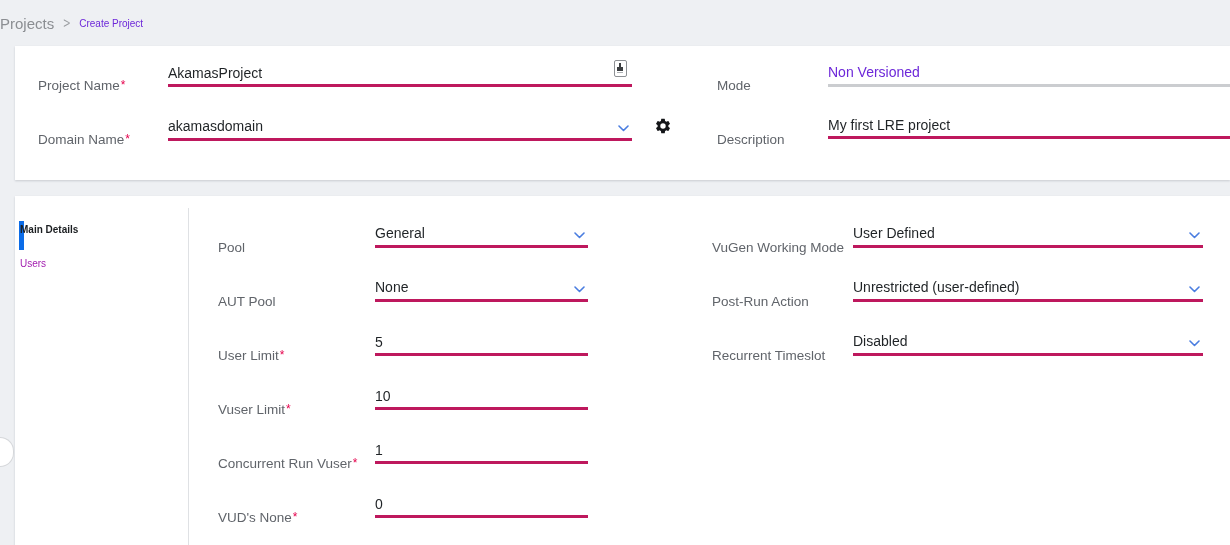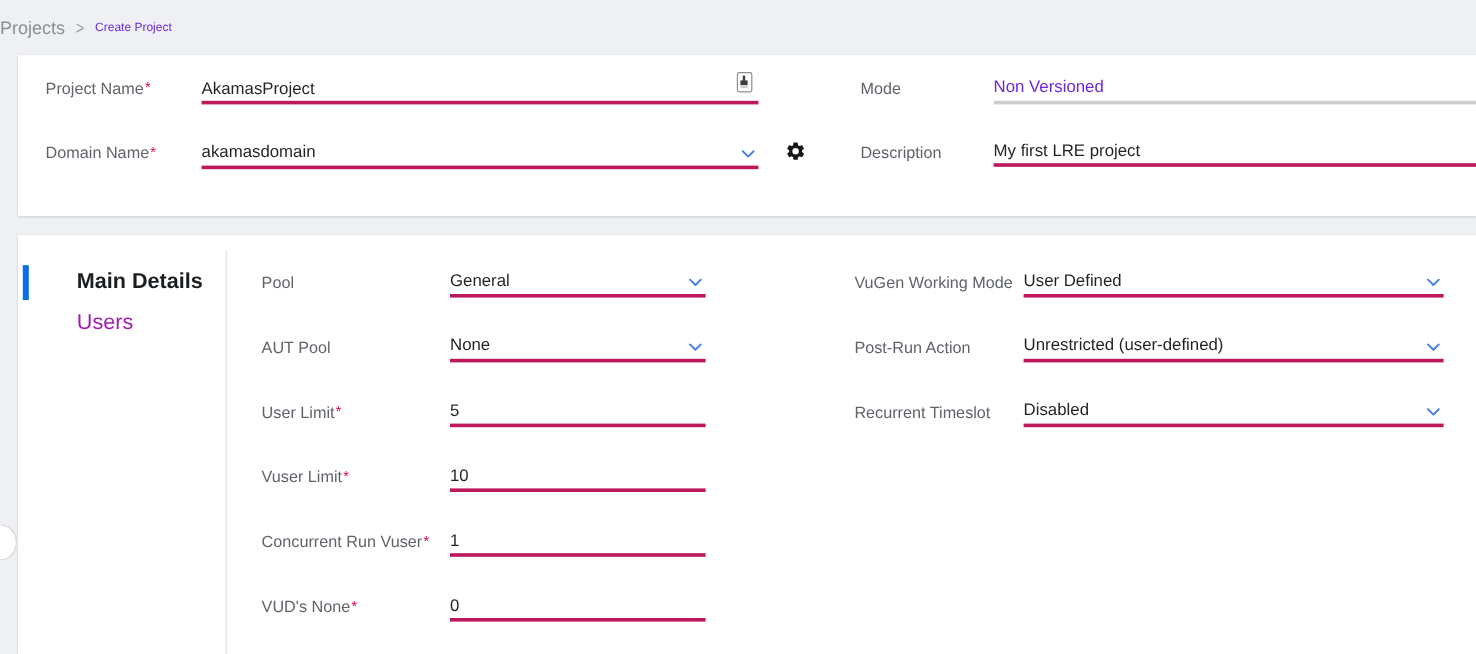--- a/index.html
+++ b/index.html
@@ -14,21 +14,21 @@
   .crumb-sep { font-size:12px; color:#9a9da1; margin:0 9px; transform:scaleY(1.25); }
   .crumb-current { font-size:10px; color:#6d28d9; }
 
   
   .card { position:absolute; left:15px; right:0; background:#fff;
     box-shadow:0 1px 2px rgba(33,43,54,.18); }
   #card-top { top:46px; height:134px; }
   #card-main { top:196px; height:349px; }
 
   
-  .field-label { position:absolute; font-size:13.5px; color:#60646a; white-space:nowrap; }
+  .field-label { position:absolute; font-size:13.5px; color:#60646a; white-space:nowrap;margin-top:12px; }
   .req { color:#e5004c; font-size:12px; margin-left:1px; vertical-align:top; }
   .control { position:absolute; height:28px; border-bottom:3px solid #be185d; }
   .control.disabled { border-bottom-color:#cbcdd0; }
   .control input { position:absolute; left:0; right:0; bottom:3px; border:none; outline:none;
     background:transparent; font:14px "Liberation Sans", sans-serif; color:#1f2326; width:100%; }
   .select { display:flex; align-items:flex-end; justify-content:space-between;
     padding-bottom:4px; cursor:pointer; }
   .select .val { font-size:14px; color:#1f2326; white-space:nowrap; }
   .val.muted { font-size:14px; color:#6d28d9; }
   .chev { flex:0 0 auto; margin:0 3px 2px 0; }
@@ -37,21 +37,21 @@
   .badge-icon { position:absolute; right:5px; top:1px; width:13px; height:17px;
     border:1.5px solid #8d9094; border-radius:2px; }
   .badge-icon .stem { position:absolute; left:4px; top:2px; width:2px; height:5px; background:#3c3f42; }
   .badge-icon .base { position:absolute; left:2px; top:6px; width:6px; height:4px; background:#3c3f42; }
   .badge-icon .foot { position:absolute; left:2px; top:11px; width:6px; height:1px; background:#aeb1b4; }
 
   .gear { position:absolute; left:639px; top:71px; width:18px; height:18px; cursor:pointer; }
 
   
   .accent-bar { position:absolute; left:4px; top:25px; width:5px; height:29px; background:#0b6ce8; }
-  .nav-item { position:absolute; left:21px; font-size:18px; white-space:nowrap; cursor:pointer;padding-left:28px; }
+  .nav-item { position:absolute; left:5px; font-size:10px; white-space:nowrap; cursor:pointer; }
   .nav-item.selected { font-weight:bold; color:#1b1e21; }
   .nav-item.normal { color:#a21caf; }
   .v-divider { position:absolute; left:173px; top:12px; bottom:0; width:1px; background:#dfe1e4; }
 
   
   .edge-handle { position:absolute; left:0; top:437px; width:14px; height:30px; background:#fff;
     border:1px solid #d5d7da; border-left:none; border-radius:0 16px 16px 0; cursor:pointer; }
 </style>
 </head>
 <body>

